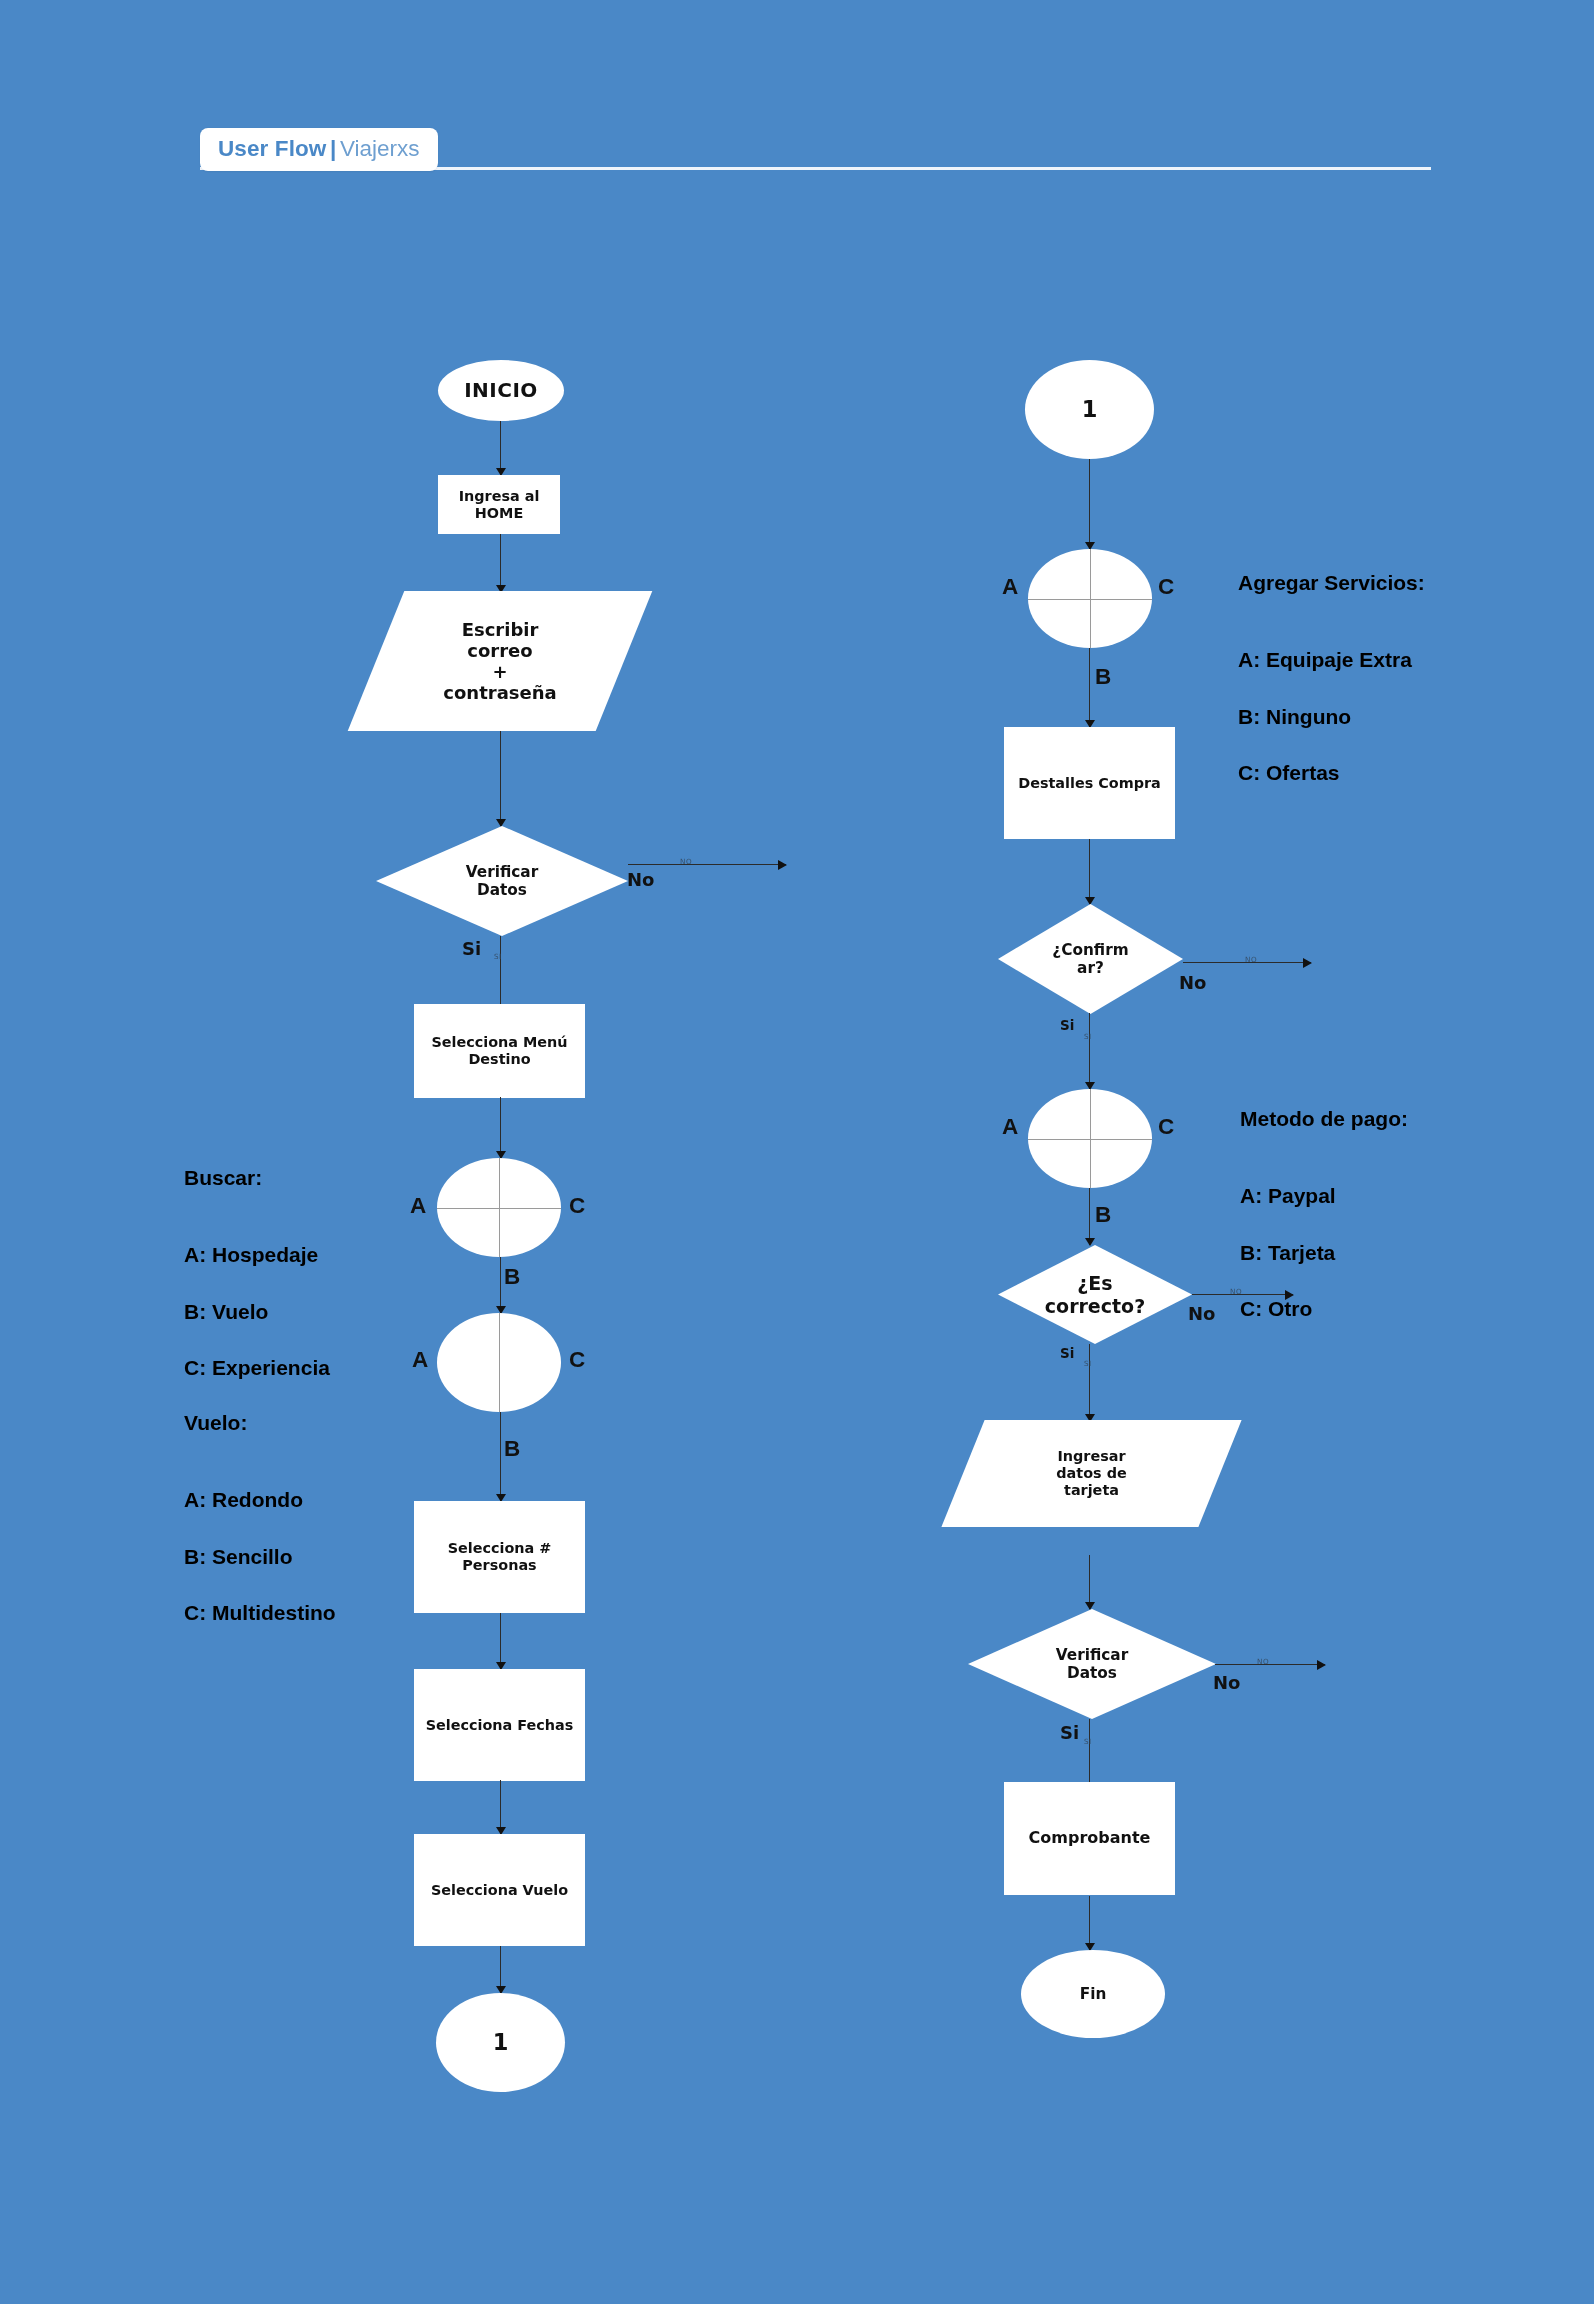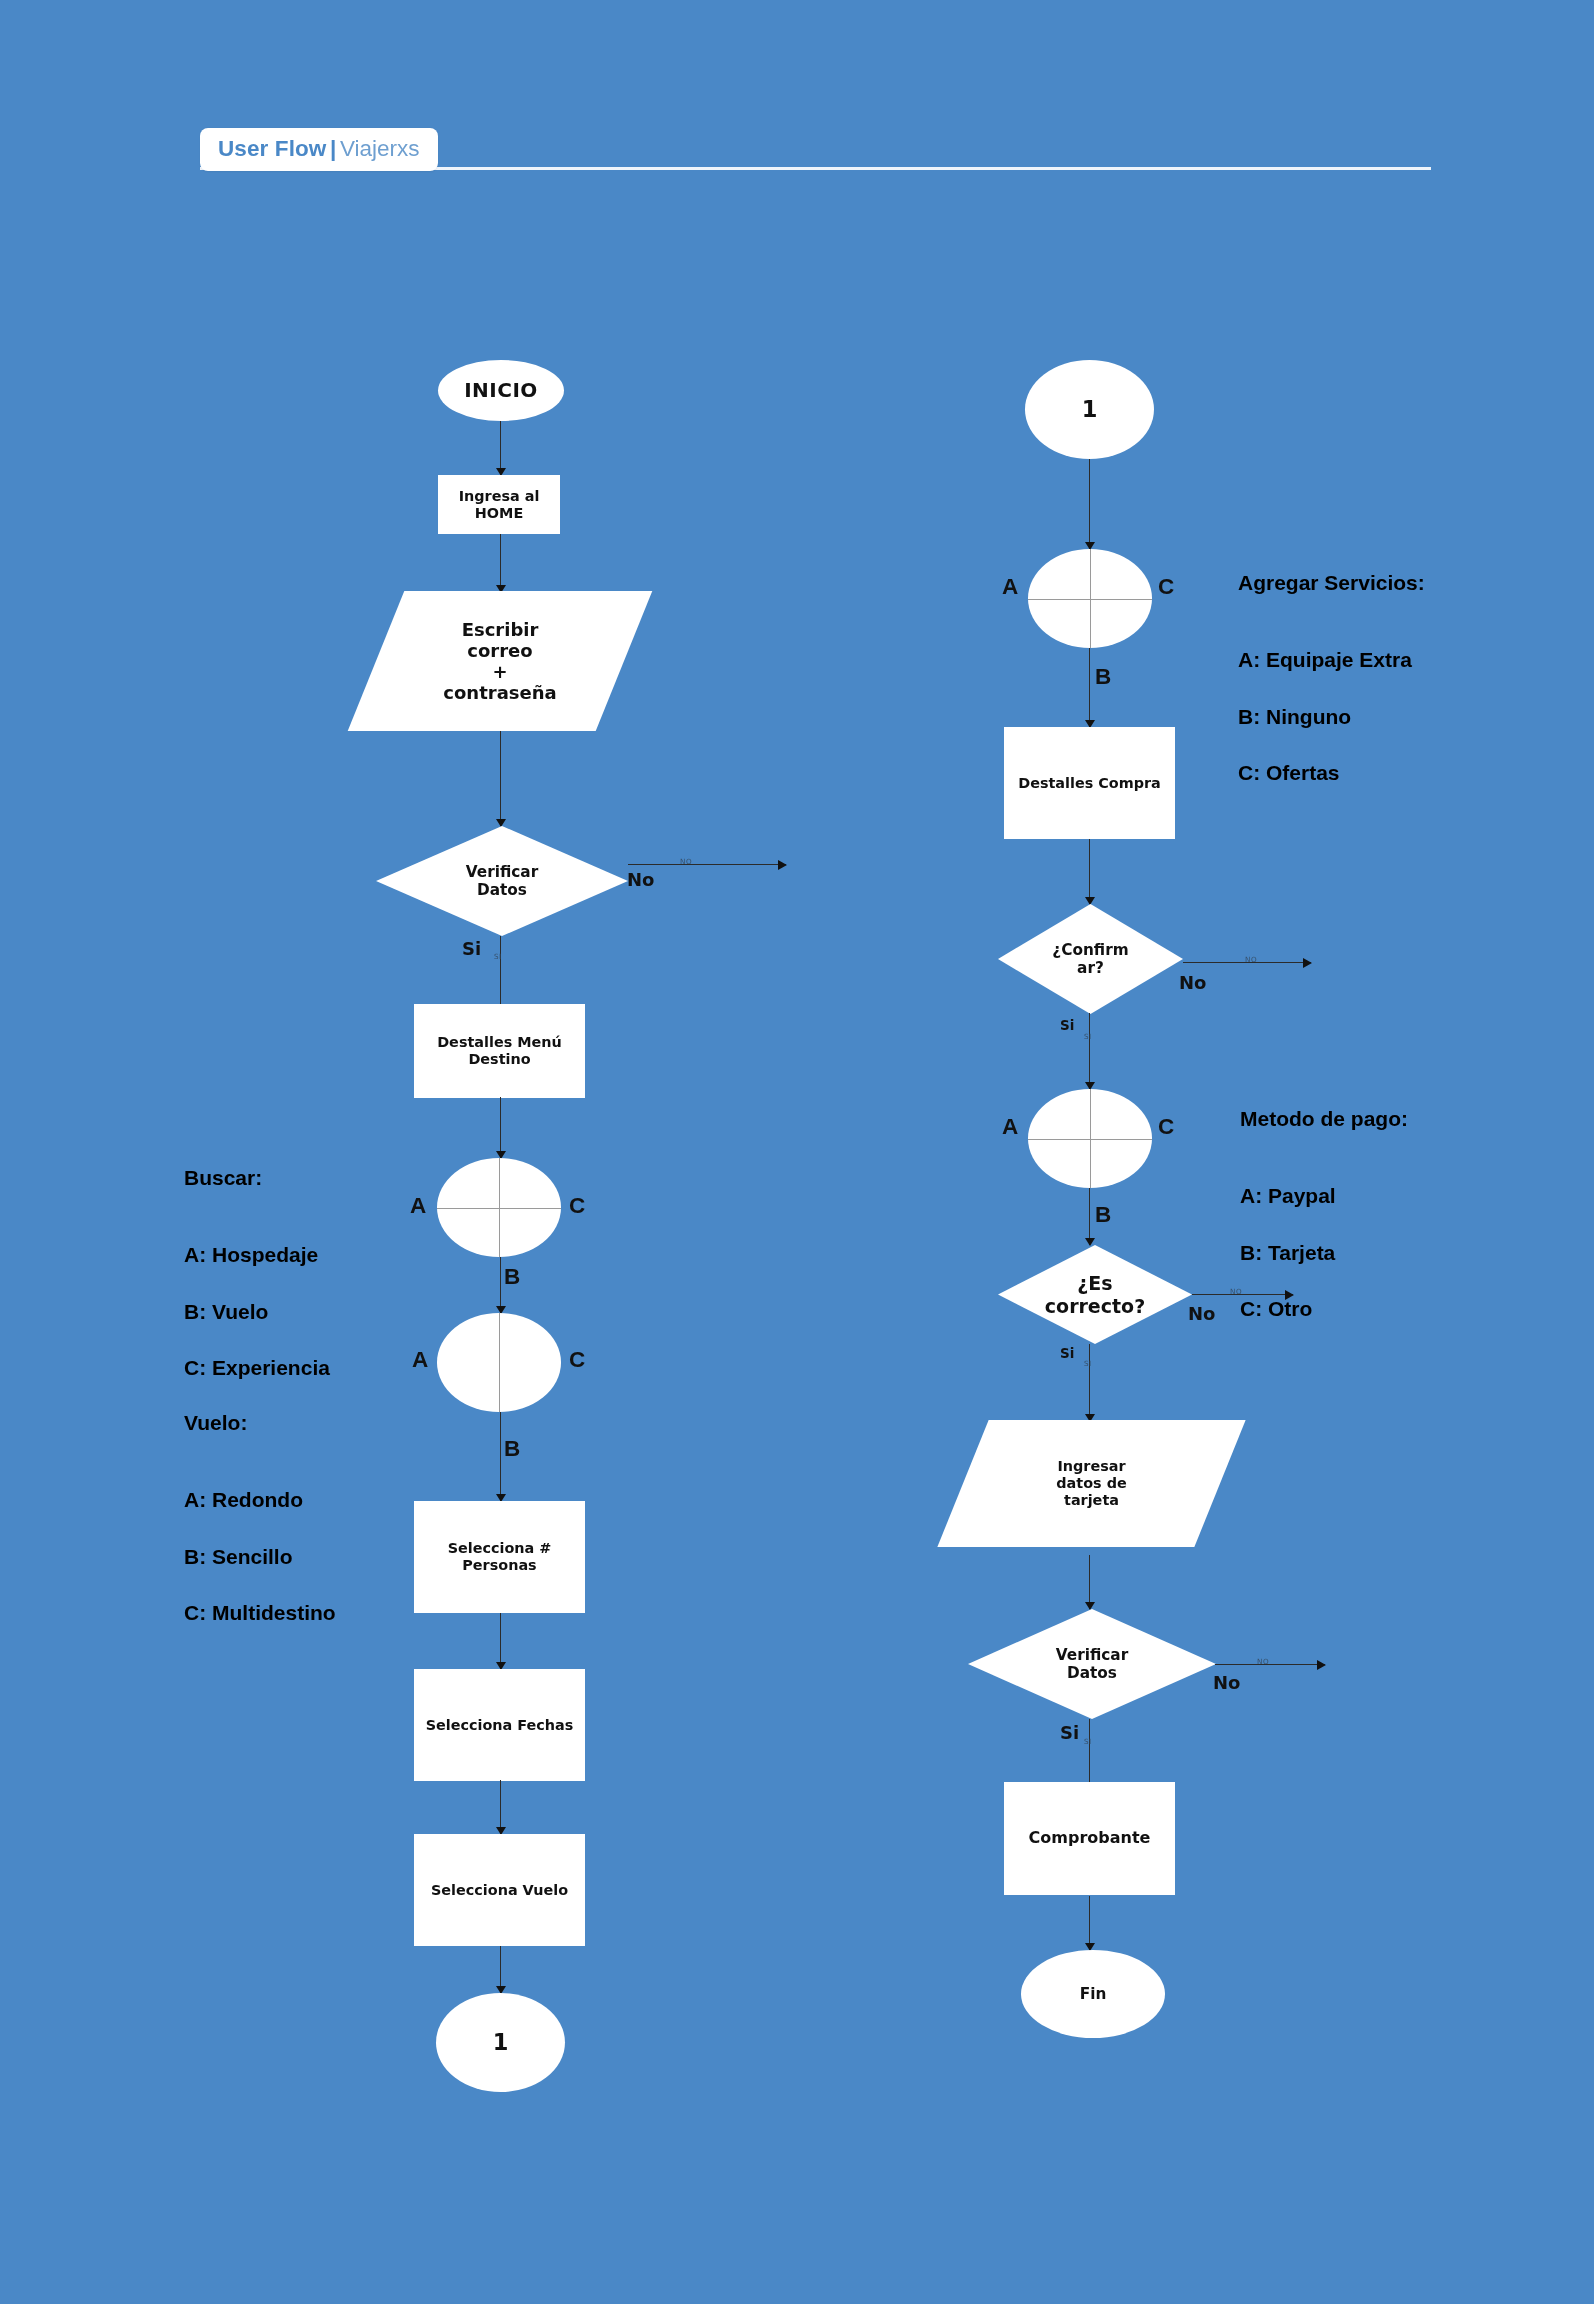--- a/index.html
+++ b/index.html
@@ -225,21 +225,21 @@
 
 <div class="conn-h" style="left:628px; top:864px; width:158px;"></div>
 <div class="edge-label tiny" style="left:680px; top:857px;">NO</div>
 <div class="edge-label big" style="left:627px; top:869px;">No</div>
 
 <div class="conn-v" style="left:500px; top:936px; height:77px;"></div>
 <div class="edge-label big" style="left:462px; top:938px;">Si</div>
 <div class="edge-label tiny" style="left:494px; top:952px;">SI</div>
 
 <div class="node rect" style="left:414px; top:1004px; width:171px; height:94px; font-size:14.4px;">
-  <span style="white-space:pre-line;">Destalles Menú
+  <span style="white-space:pre-line;">Selecciona Menú
 Destino</span>
 </div>
 <div class="conn-v" style="left:500px; top:1097px; height:61px;"></div>
 
 <div class="node circ" style="left:437px; top:1158px; width:124px; height:99px;">
   <div class="circ-shape"></div>
   <div class="cross-h"></div>
   <div class="cross-v"></div>
 </div>
 <div class="branch-letter" style="left:410px; top:1193px;">A</div>
@@ -337,21 +337,21 @@
   <span class="dia-txt" style="white-space:pre-line;">¿Es
 correcto?</span>
 </div>
 <div class="conn-h" style="left:1192px; top:1294px; width:101px;"></div>
 <div class="edge-label tiny" style="left:1230px; top:1287px;">NO</div>
 <div class="edge-label big" style="left:1188px; top:1303px;">No</div>
 <div class="conn-v" style="left:1089px; top:1344px; height:77px;"></div>
 <div class="edge-label big" style="left:1060px; top:1345px; font-size:13.5px;">Si</div>
 <div class="edge-label tiny" style="left:1084px; top:1359px;">SI</div>
 
-<div class="node para" style="left:963px; top:1420px; width:257px; height:127px; font-size:14.4px;">
+<div class="node para" style="left:963px; top:1420px; width:257px; height:107px; font-size:14.4px;">
   <div class="para-skew"></div>
   <span class="para-txt" style="white-space:pre-line;">Ingresar
 datos de
 tarjeta</span>
 </div>
 <div class="conn-v" style="left:1089px; top:1555px; height:54px;"></div>
 
 <div class="node diamond" style="left:968px; top:1609px; width:248px; height:110px; font-size:15.3px;">
   <div class="dia-shape"></div>
   <span class="dia-txt" style="white-space:pre-line;">Verificar

